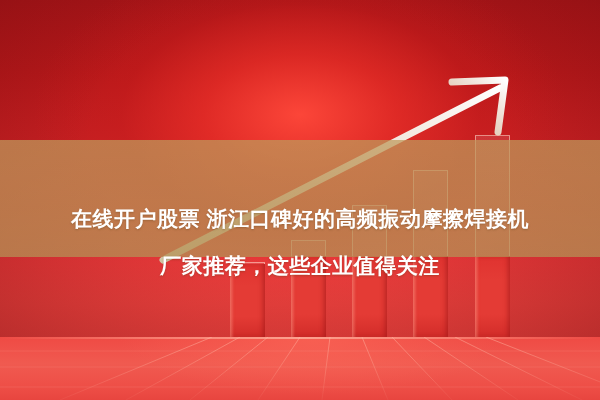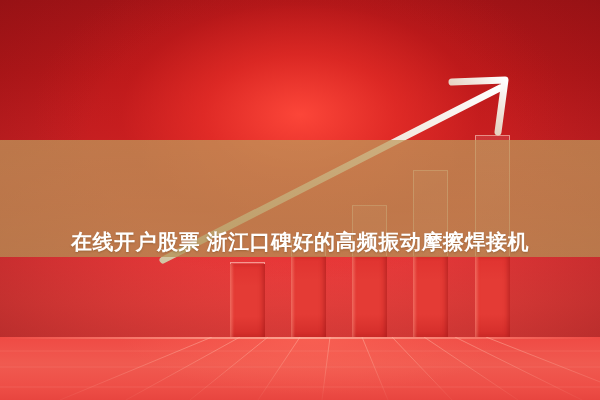--- a/index.html
+++ b/index.html
@@ -156,15 +156,16 @@
     </defs>
     <path d="M163,260 L500,88" fill="none" stroke="url(#arrg)" stroke-width="7" stroke-linecap="round"></path>
     <path d="M452,82 L505,80 L498,132" fill="none" stroke="url(#arrg)" stroke-width="7" stroke-linecap="round" stroke-linejoin="round"></path>
   </svg>
 
   <div class="band"></div>
   <div class="band-inner"></div>
 
   <div class="caption">
     <div class="cap-line l1">在线开户股票 浙江口碑好的高频振动摩擦焊接机</div>
+    <div class="cap-line l2">厂家推荐，这些企业值得关注</div>
   </div>
 
 </div>
 
 </body></html>

